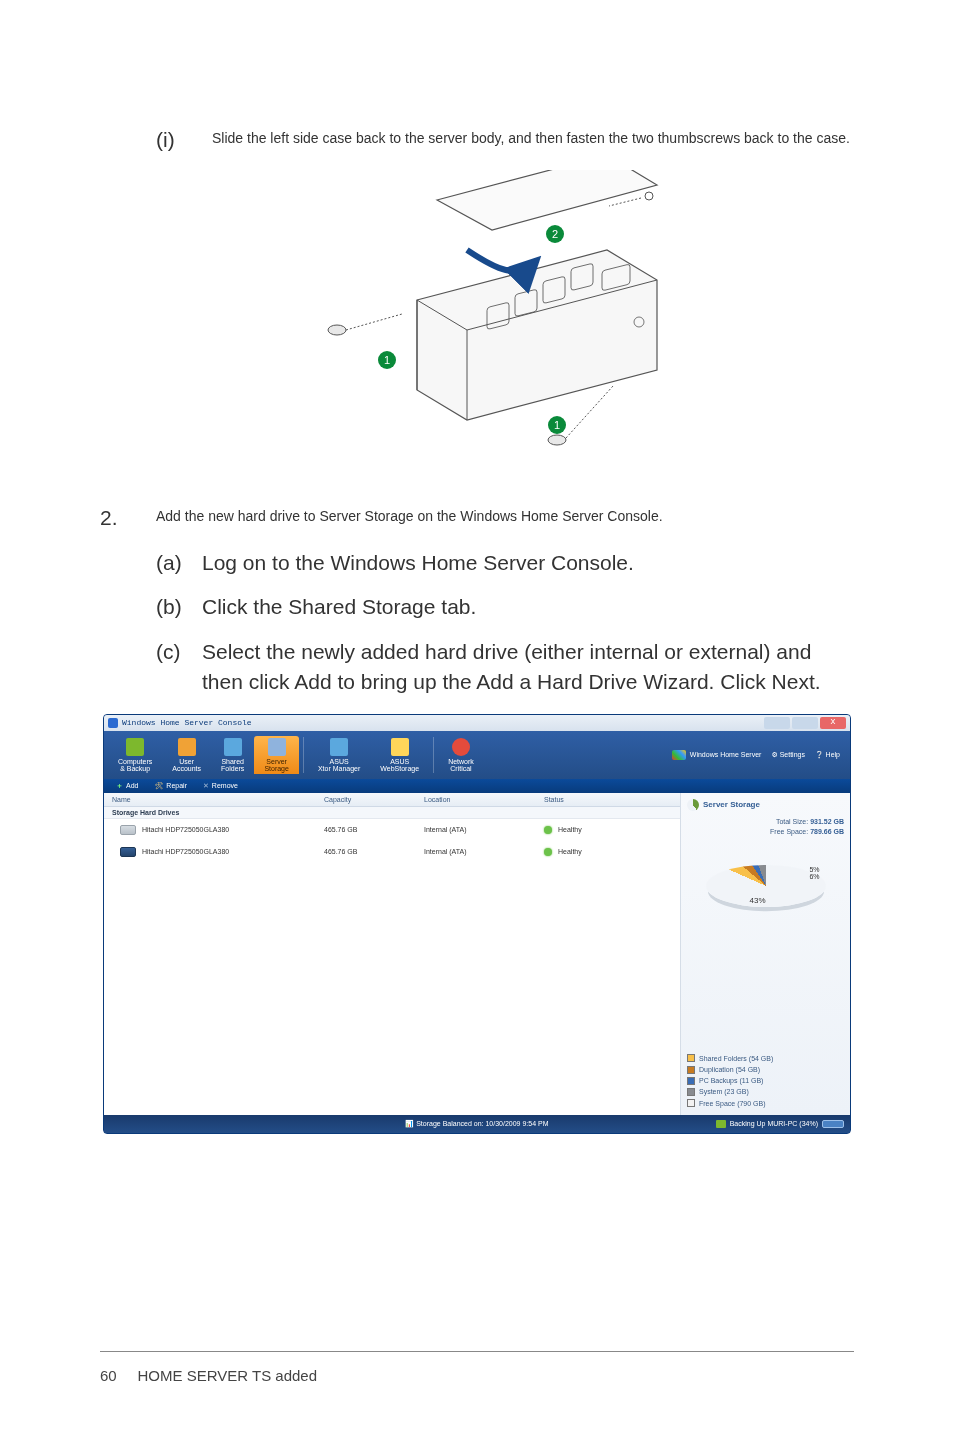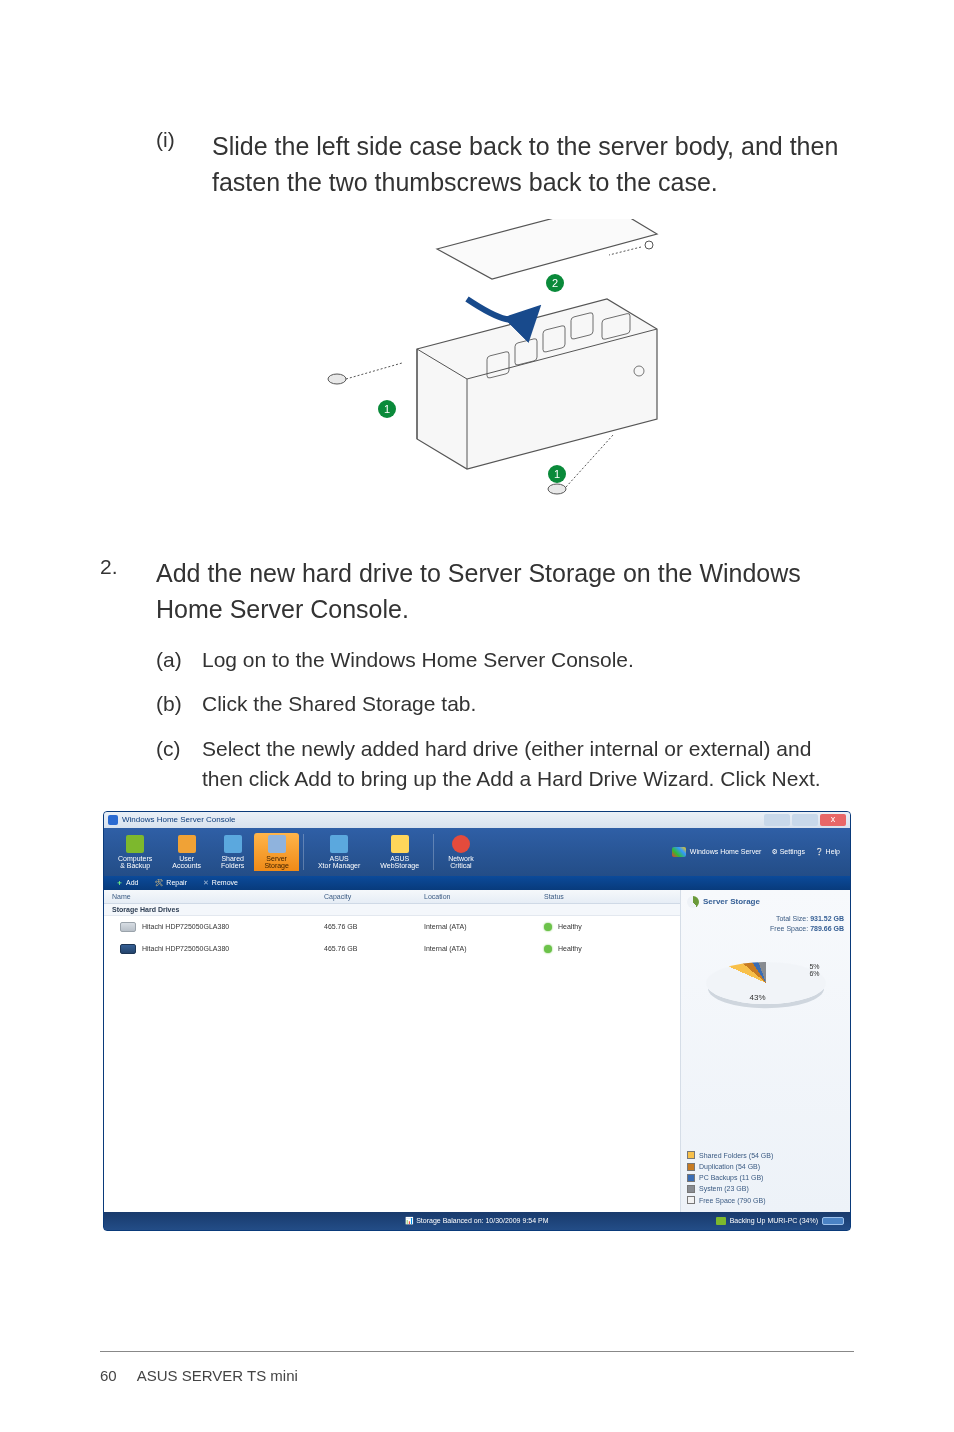--- a/index.html
+++ b/index.html
@@ -9,21 +9,21 @@
     width: 954px;
     height: 1432px;
     position: relative;
     color: #333;
   }
   .page-content {
     padding: 128px 100px 0 100px;
   }
   .step-row { display: flex; gap: 22px; margin-bottom: 18px; }
   .step-num { min-width: 34px; font-size: 21px; }
-  .step-text { font-size: 25px; line-height: 1.45; flex: 1; }
+  .step-text { font-size: 14px; line-height: 1.45; flex: 1; }
   .sub-row { display: flex; gap: 14px; margin-left: 56px; margin-bottom: 14px; font-size: 21px; line-height: 1.45; }
   .sub-label { min-width: 32px; }
   .sub-text { flex: 1; }
 
   .diagram {
     display: block;
     margin: 18px auto 36px auto;
     width: 420px;
     height: 300px;
   }
@@ -42,20 +42,21 @@
   }
   .sc-titlebar {
     height: 16px;
     background: linear-gradient(#eaf0f7, #d8e2ee);
     display: flex;
     align-items: center;
     padding: 0 4px;
     color: #0a3a7a;
     font-size: 8px;
     gap: 4px;
+    font-family: Liberation Mono, monospace;
   }
   .sc-titlebar .title-ico {
     width: 10px; height: 10px; background: #2a6ad1; border-radius: 2px;
   }
   .sc-winbuttons {
     margin-left: auto; display: flex; gap: 2px;
   }
   .sc-winbuttons span {
     width: 26px; height: 12px; border-radius: 2px; display: inline-block;
   }
@@ -402,14 +403,14 @@
         <span>Backing Up MURI-PC (34%)</span>
         <span style="width:22px;height:8px;background:#4a82c4;border:1px solid #9cc0ea;border-radius:2px;display:inline-block"></span>
       </div>
     </div>
   </div>
 </div>
 
 <div class="footer-line"></div>
 <div class="footer">
   <span>60</span>&nbsp;&nbsp;&nbsp;&nbsp;
-  <span>ASUS SERVER TS mini</span>
+  <span>HOME SERVER TS added</span>
 </div>
 
 </body></html>

